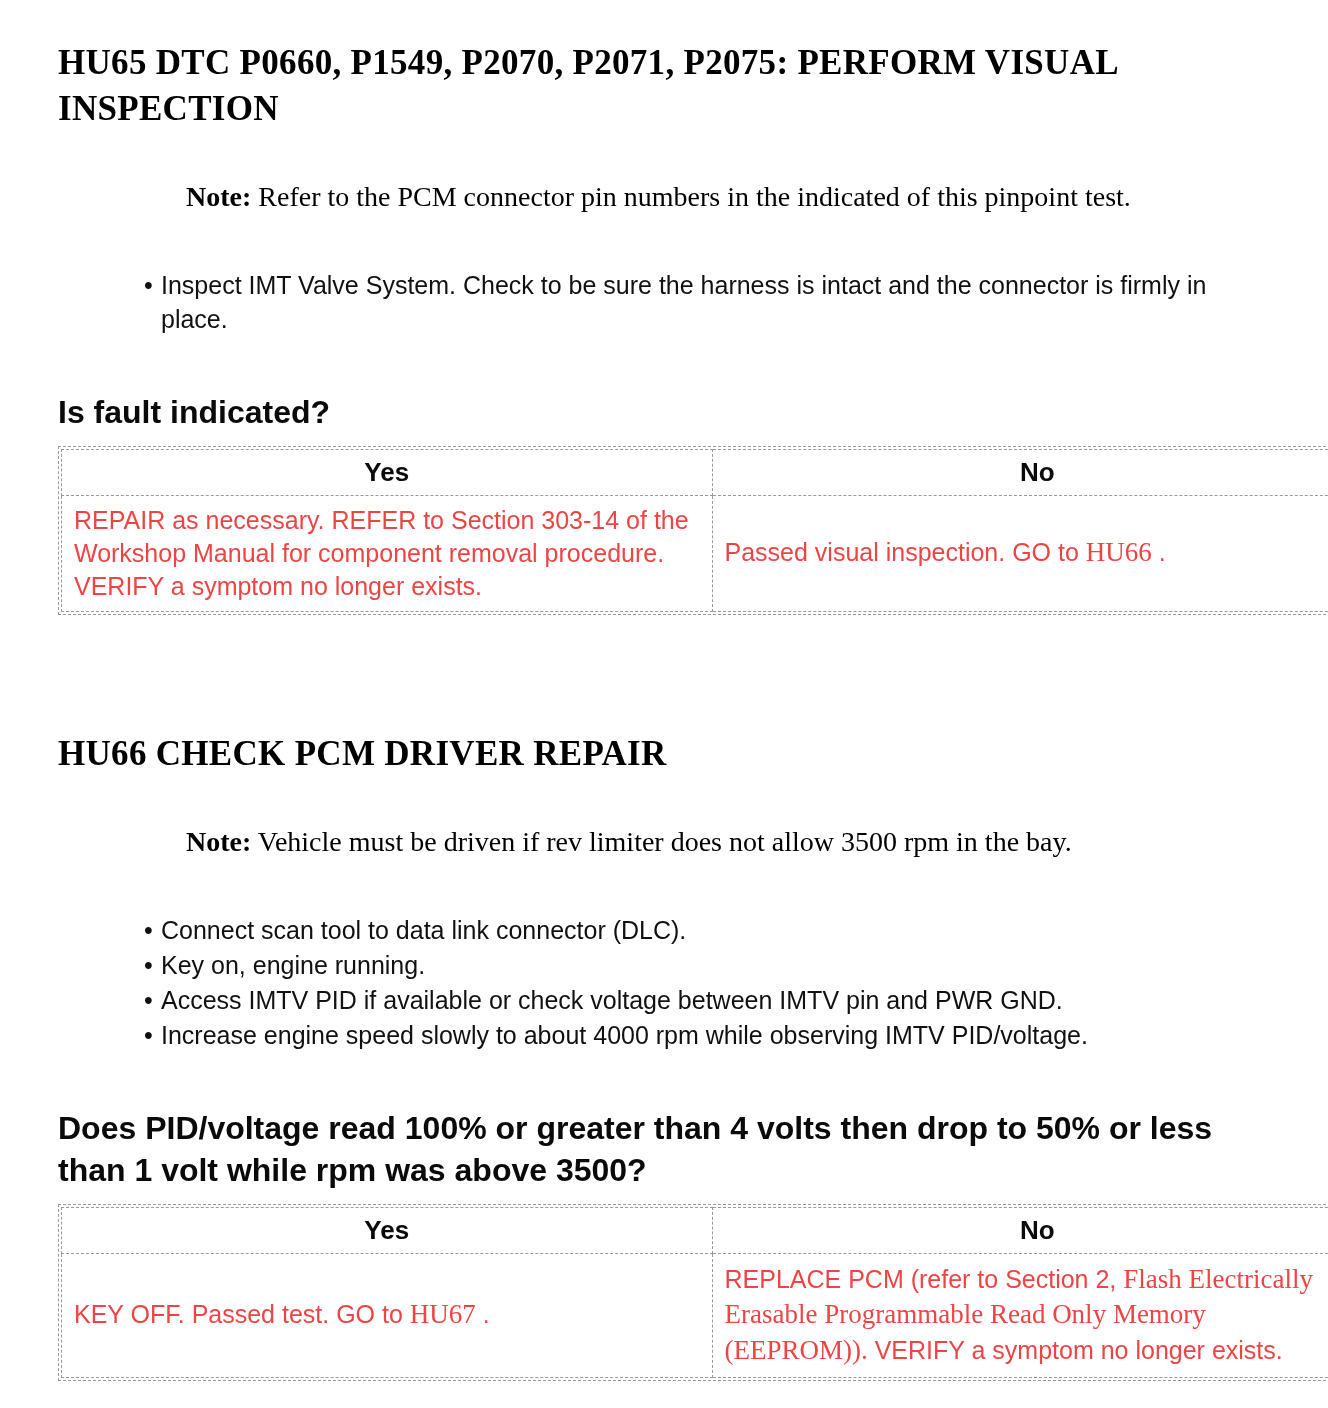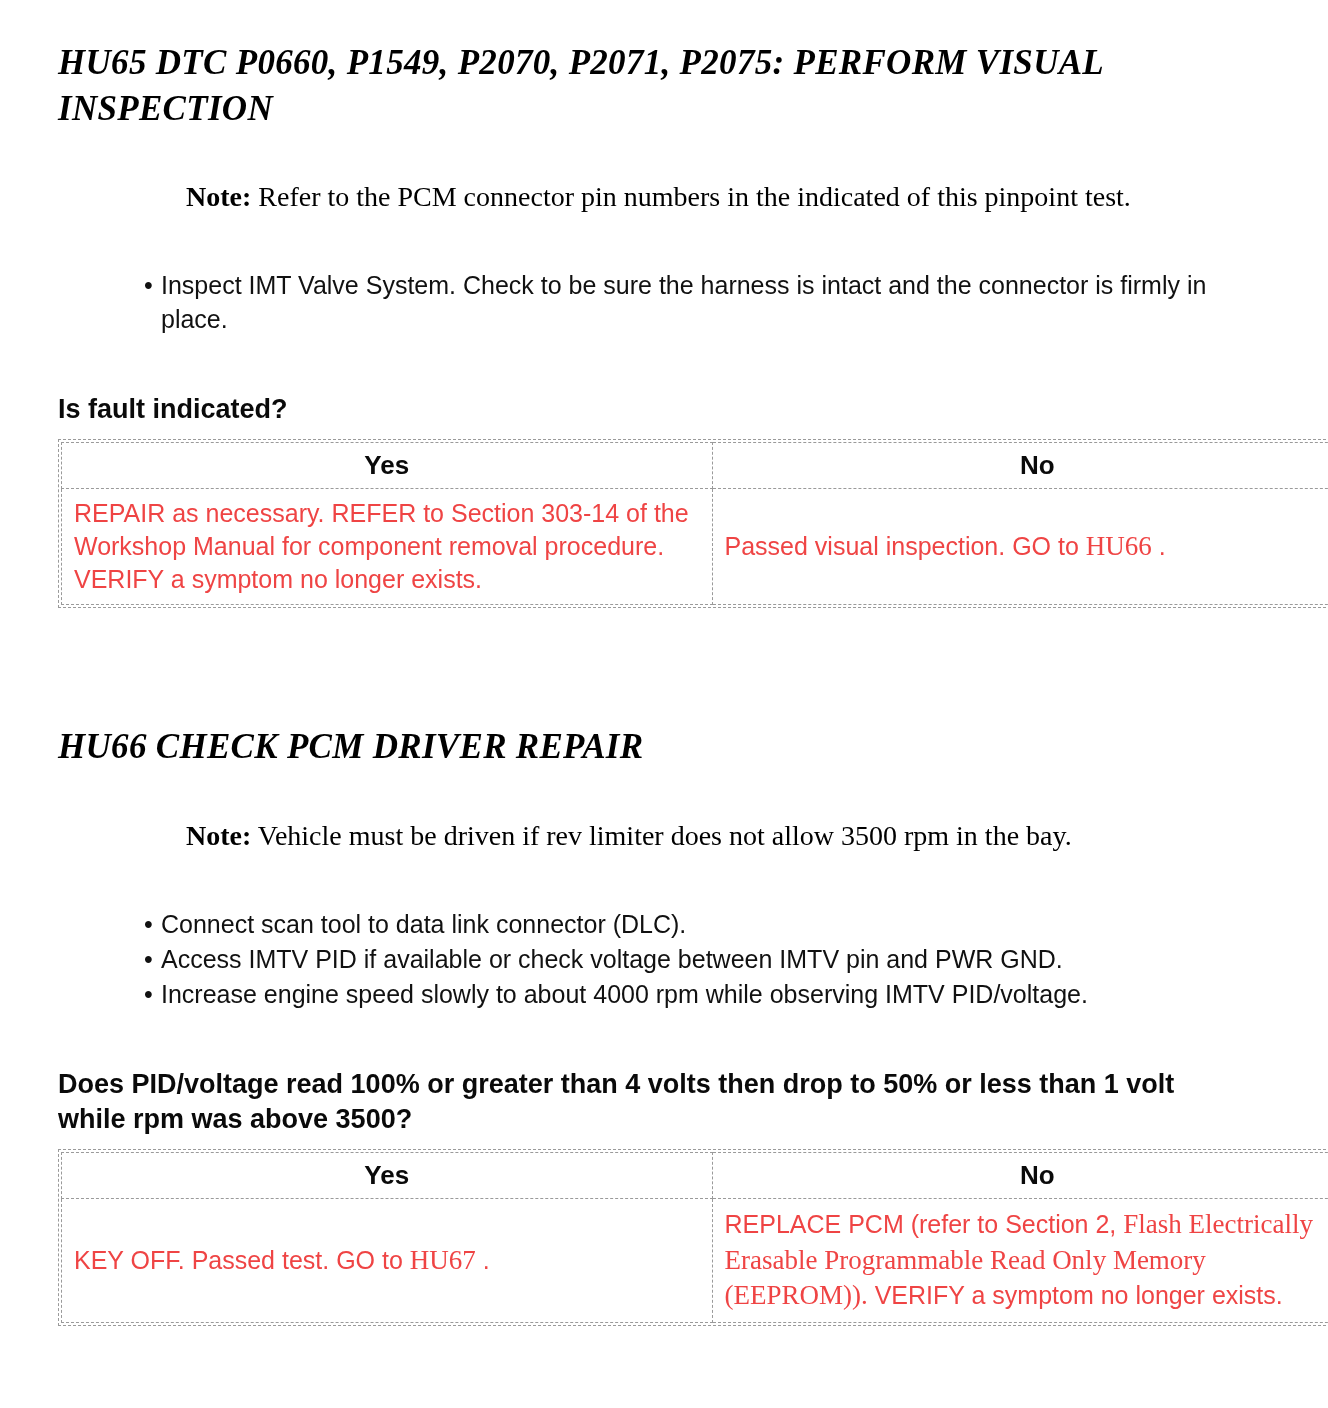--- a/index.html
+++ b/index.html
@@ -15,21 +15,20 @@
     min-height: 1408px;
     padding: 40px 58px 60px 58px;
   }
   .section-heading {
     font-family: "Liberation Serif", serif;
     font-weight: bold;
     font-size: 35px;
     line-height: 1.3;
     max-width: 1170px;
     letter-spacing: 0.3px;
-    font-style: italic;
   }
   .note-block {
     margin: 46px 60px 0 100px;
     font-family: "Liberation Serif", serif;
     font-size: 28px;
     line-height: 1.4;
     max-width: 1085px;
   }
   .note-label { font-weight: bold; margin-left: 28px; }
   .bullet-list {
@@ -49,21 +48,21 @@
     content: "\2022";
     position: absolute;
     left: 0;
     top: 0;
     font-size: 25px;
     color: #111111;
   }
   .question {
     margin: 56px 0 12px 0;
     font-weight: bold;
-    font-size: 27px;
+    font-size: 32px;
     line-height: 1.3;
     max-width: 1160px;
     color: #0a0a0a;
   }
   .qa-table-wrap {
     border: 1px dashed #9a9a9a;
     padding: 2px;
     width: 1308px;
     background: #ffffff;
   }
@@ -142,20 +141,21 @@
 
     <h1 class="section-heading">HU66 CHECK PCM DRIVER REPAIR</h1>
 
     <div class="note-block">
       <span class="note-label">Note:</span>
       <span>Vehicle must be driven if rev limiter does not allow 3500 rpm in the bay.</span>
     </div>
 
     <div class="bullet-list">
       <div class="bullet-item">Connect scan tool to data link connector (DLC).</div>
+      <div class="bullet-item">Key on, engine running.</div>
       <div class="bullet-item">Access IMTV PID if available or check voltage between IMTV pin and PWR GND.</div>
       <div class="bullet-item">Increase engine speed slowly to about 4000 rpm while observing IMTV PID/voltage.</div>
     </div>
 
     <div class="question">Does PID/voltage read 100% or greater than 4 volts then drop to 50% or less than 1 volt while rpm was above 3500?</div>
 
     <div class="qa-table-wrap sec1-table">
       <table class="qa-table">
         <thead>
           <tr>

